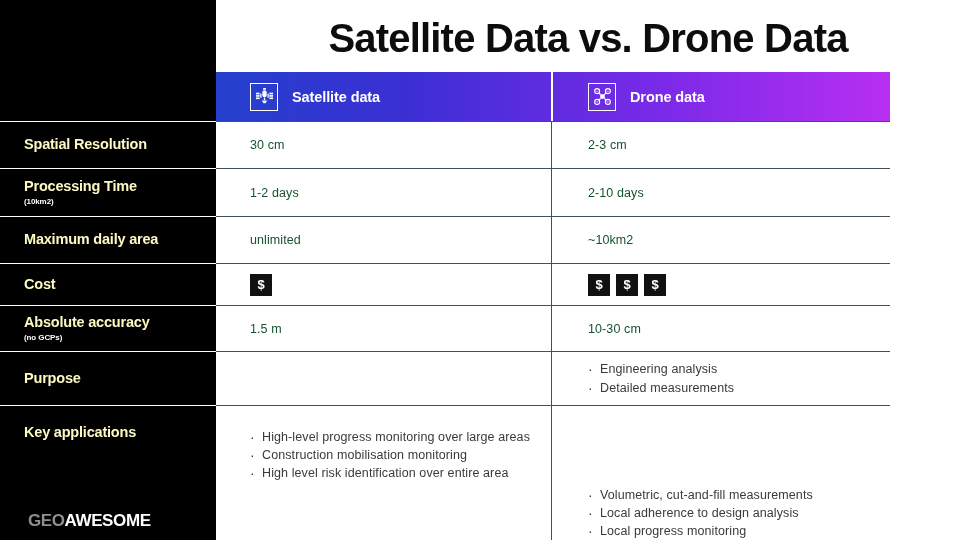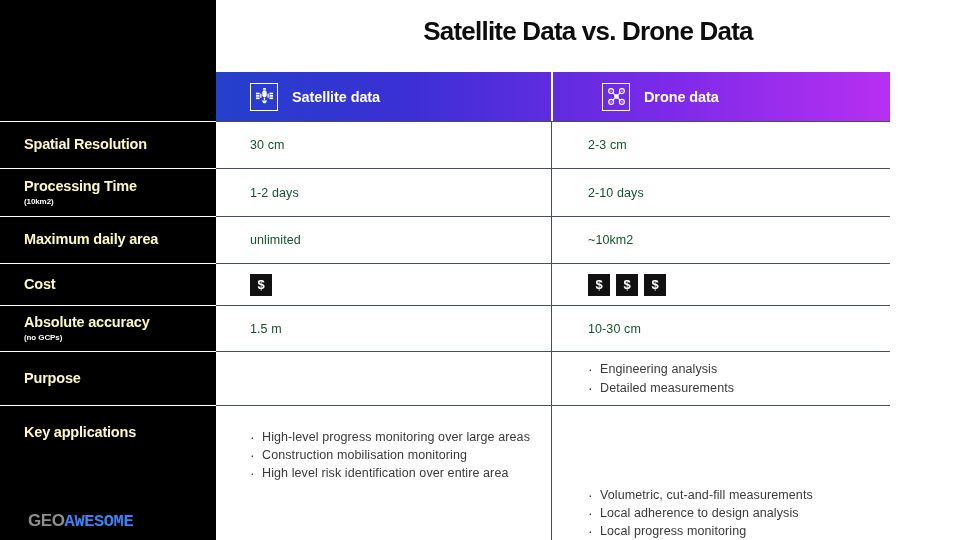--- a/index.html
+++ b/index.html
@@ -30,41 +30,41 @@
   .side-sub {
     color:#ffffff; font-size:8px; font-weight:700; line-height:1.3;
     margin-top:1px; letter-spacing:-0.1px;
   }
   .logo {
     position:absolute; left:28px; top:511px;
     font-size:17px; font-weight:800; letter-spacing:-0.4px;
     white-space:nowrap;
   }
   .logo .geo { color:#8e8e8e; font-weight:600; }
-  .logo .awe { color:#3b82f6; font-weight:800;font-family:Liberation Mono, monospace; }
+  .logo .awe { color:#ffffff; font-weight:800; }
 
   
   .title {
     position:absolute; left:216px; top:16px; width:744px;
     text-align:center; color:#0d0d0d;
-    font-size:26px; font-weight:800; letter-spacing:-0.8px;
+    font-size:40px; font-weight:800; letter-spacing:-0.8px;
   }
 
   
   .hdr-bar {
     position:absolute; left:216px; top:72px; width:674px; height:49px;
     background:linear-gradient(90deg,#2440cc 0%,#3b2fd4 28%,#7a2ae8 66%,#b82ff2 100%);
     z-index:2;
   }
   .hdr-cell {
     position:absolute; top:0; height:49px;
     display:flex; align-items:center;
   }
   .hdr-cell.sat { left:0; width:335px; padding-left:34px; }
-  .hdr-cell.drn { left:336px; width:338px; padding-left:50px; }
+  .hdr-cell.drn { left:336px; width:338px; padding-left:36px; }
   .hdr-sep {
     position:absolute; left:335px; top:0; width:1.5px; height:49px;
     background:#ffffff;
   }
   .hdr-icon {
     width:28px; height:28px; border:1.5px solid #ffffff;
     display:flex; align-items:center; justify-content:center;
     flex:0 0 auto;
   }
   .hdr-text {

